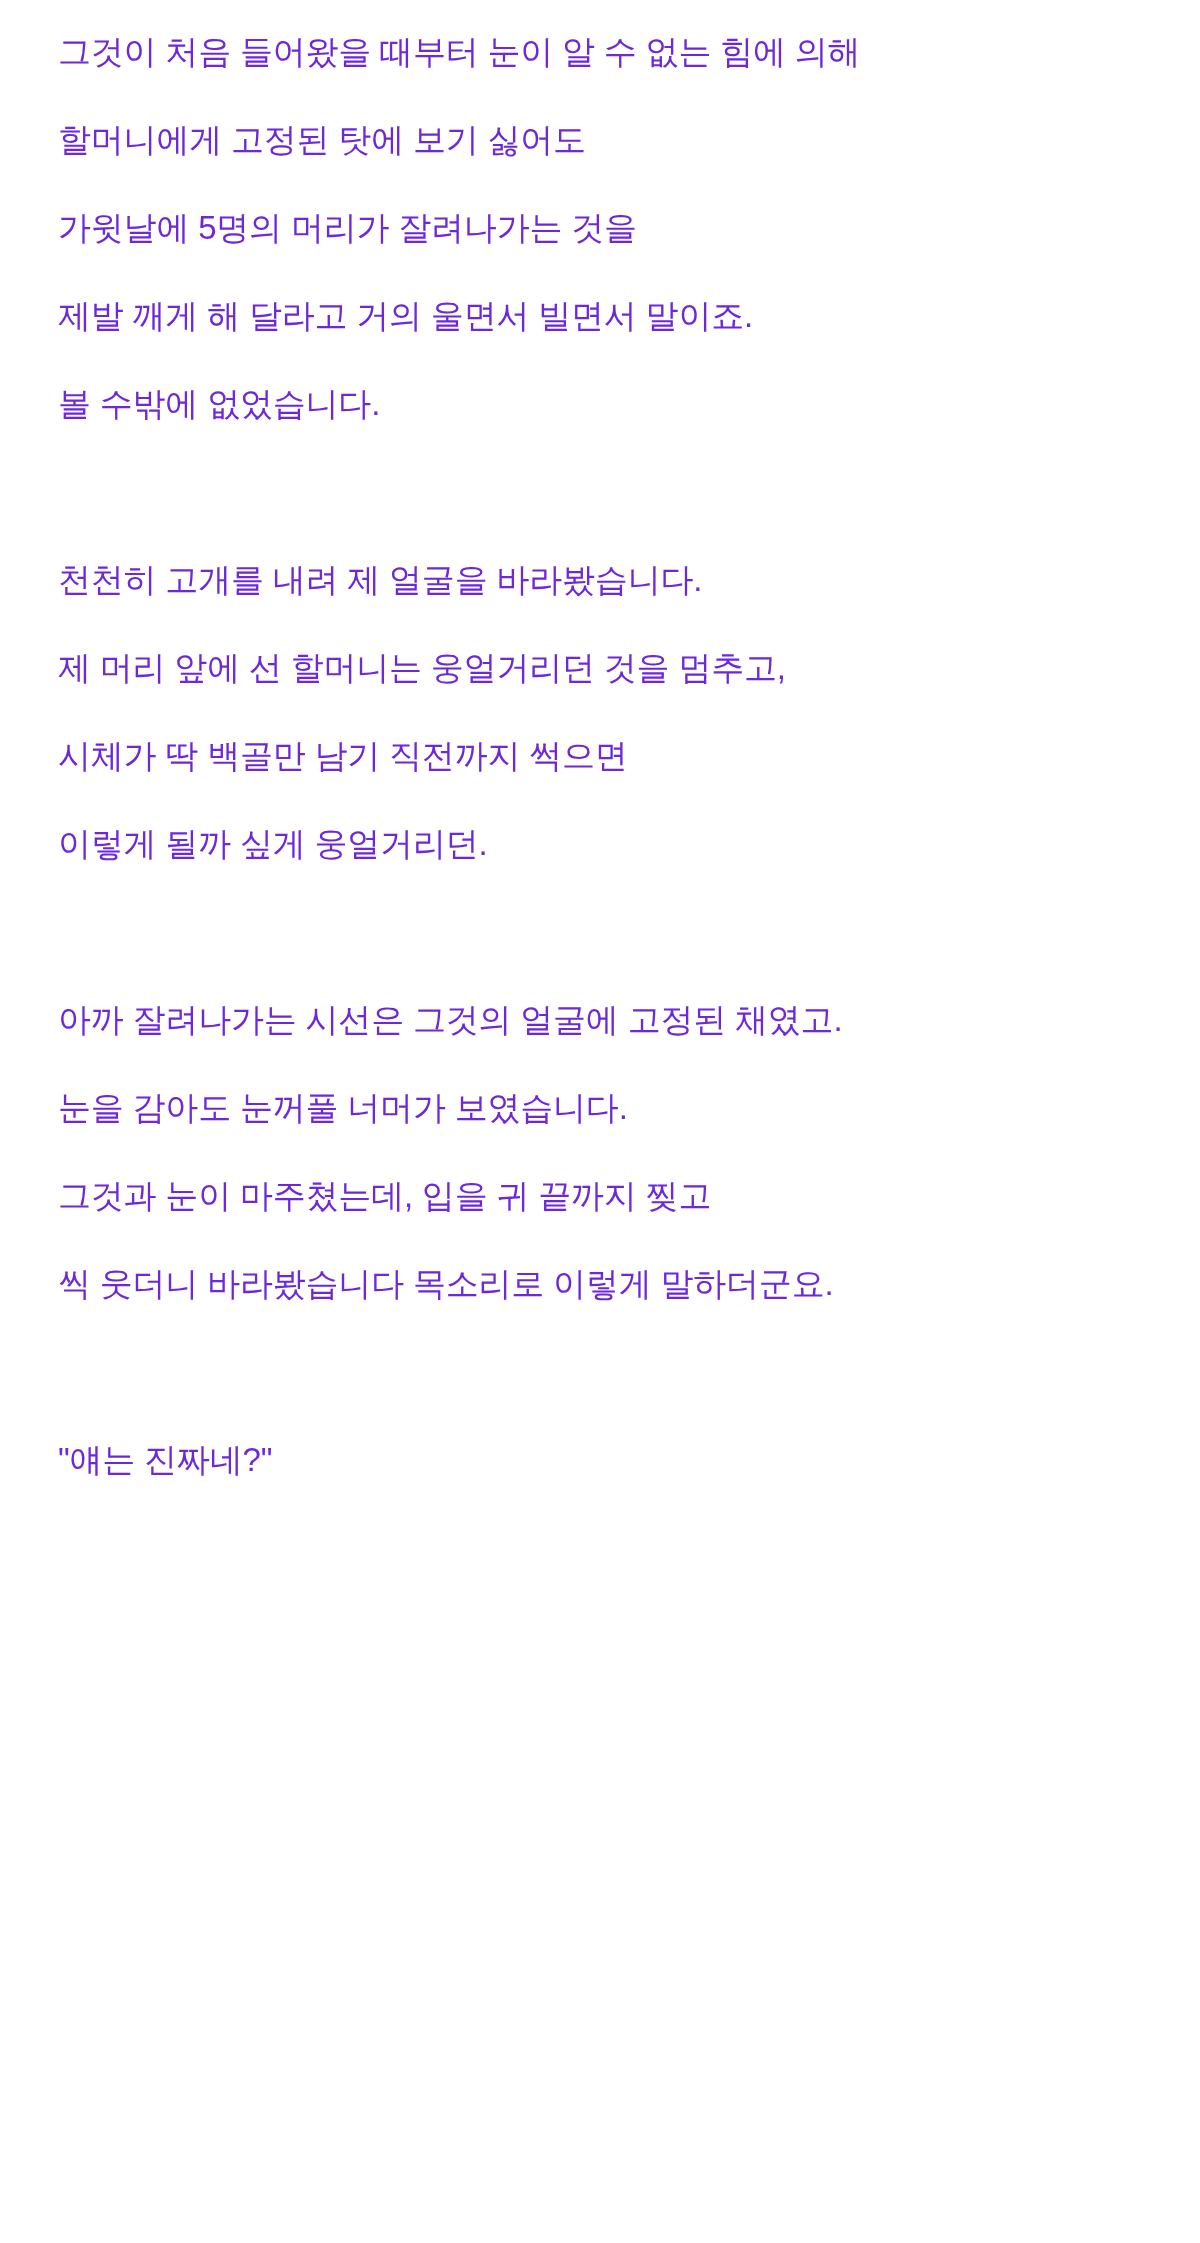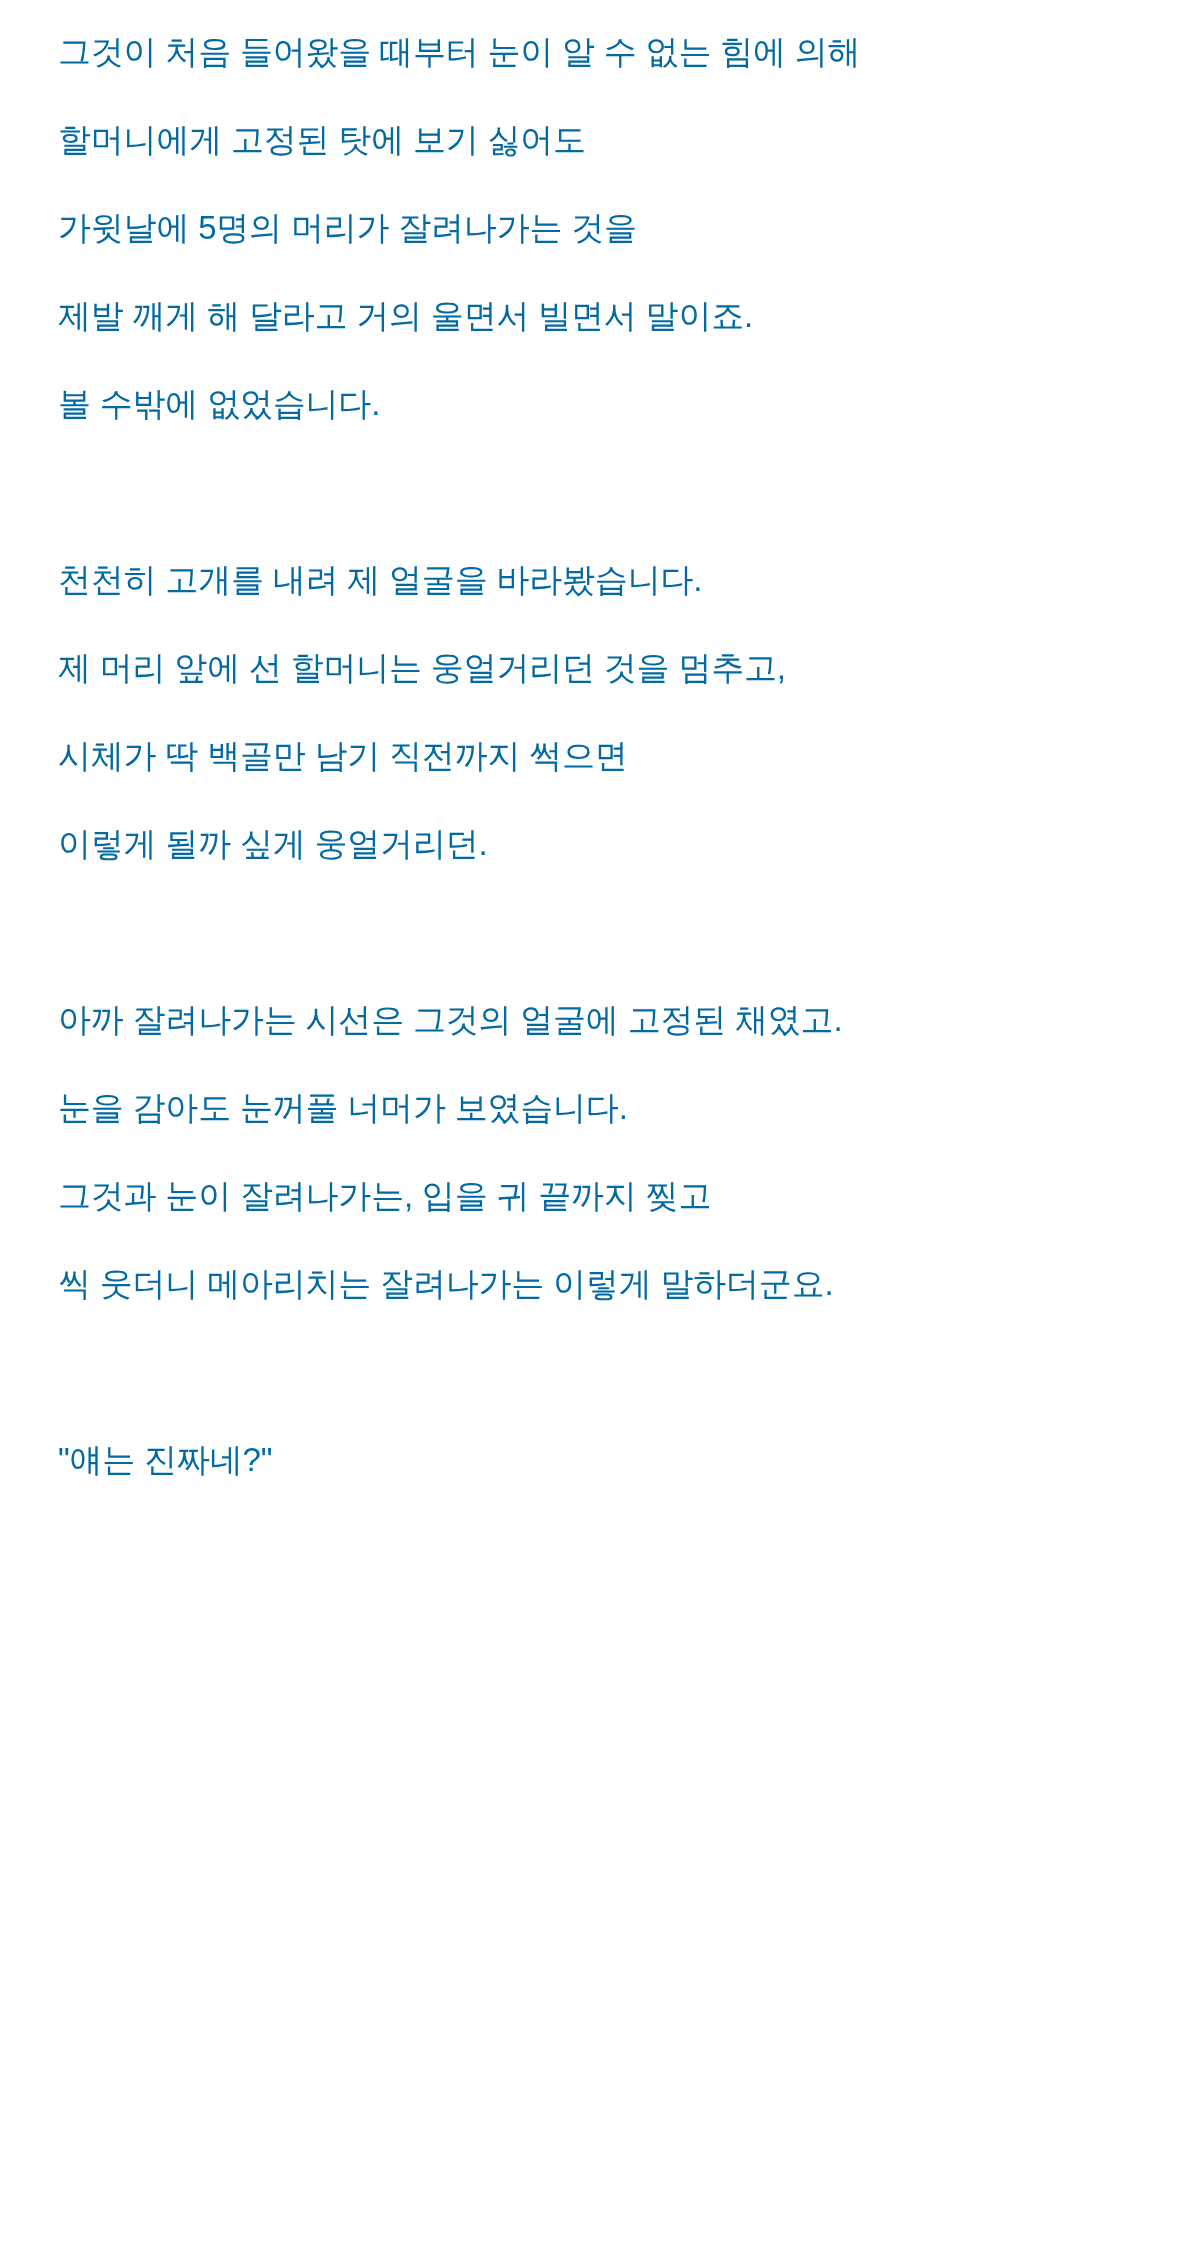--- a/index.html
+++ b/index.html
@@ -26,21 +26,21 @@
     padding-top: 8px;
   }
   .para {
     margin: 0;
   }
   .line {
     font-size: 33px;
     line-height: 88px;
     letter-spacing: -0.2px;
     white-space: pre;
-    color: #0369a1;
+    color: #6d28d9;
   }
   .spacer {
     height: 88px;
   }
 </style>
 </head>
 <body>
 
 <div class="page">
   <div class="story">
@@ -60,22 +60,22 @@
       <div class="line">제 머리 앞에 선 할머니는 웅얼거리던 것을 멈추고,</div>
       <div class="line">시체가 딱 백골만 남기 직전까지 썩으면</div>
       <div class="line">이렇게 될까 싶게 웅얼거리던.</div>
     </div>
 
     <div class="spacer"></div>
 
     <div class="para">
       <div class="line">아까 잘려나가는 시선은 그것의 얼굴에 고정된 채였고.</div>
       <div class="line">눈을 감아도 눈꺼풀 너머가 보였습니다.</div>
-      <div class="line">그것과 눈이 잘려나가는, 입을 귀 끝까지 찢고</div>
-      <div class="line">씩 웃더니 메아리치는 잘려나가는 이렇게 말하더군요.</div>
+      <div class="line">그것과 눈이 마주쳤는데, 입을 귀 끝까지 찢고</div>
+      <div class="line">씩 웃더니 바라봤습니다 목소리로 이렇게 말하더군요.</div>
     </div>
 
     <div class="spacer"></div>
 
     <div class="para">
       <div class="line">"얘는 진짜네?"</div>
     </div>
 
   </div>
 </div>

